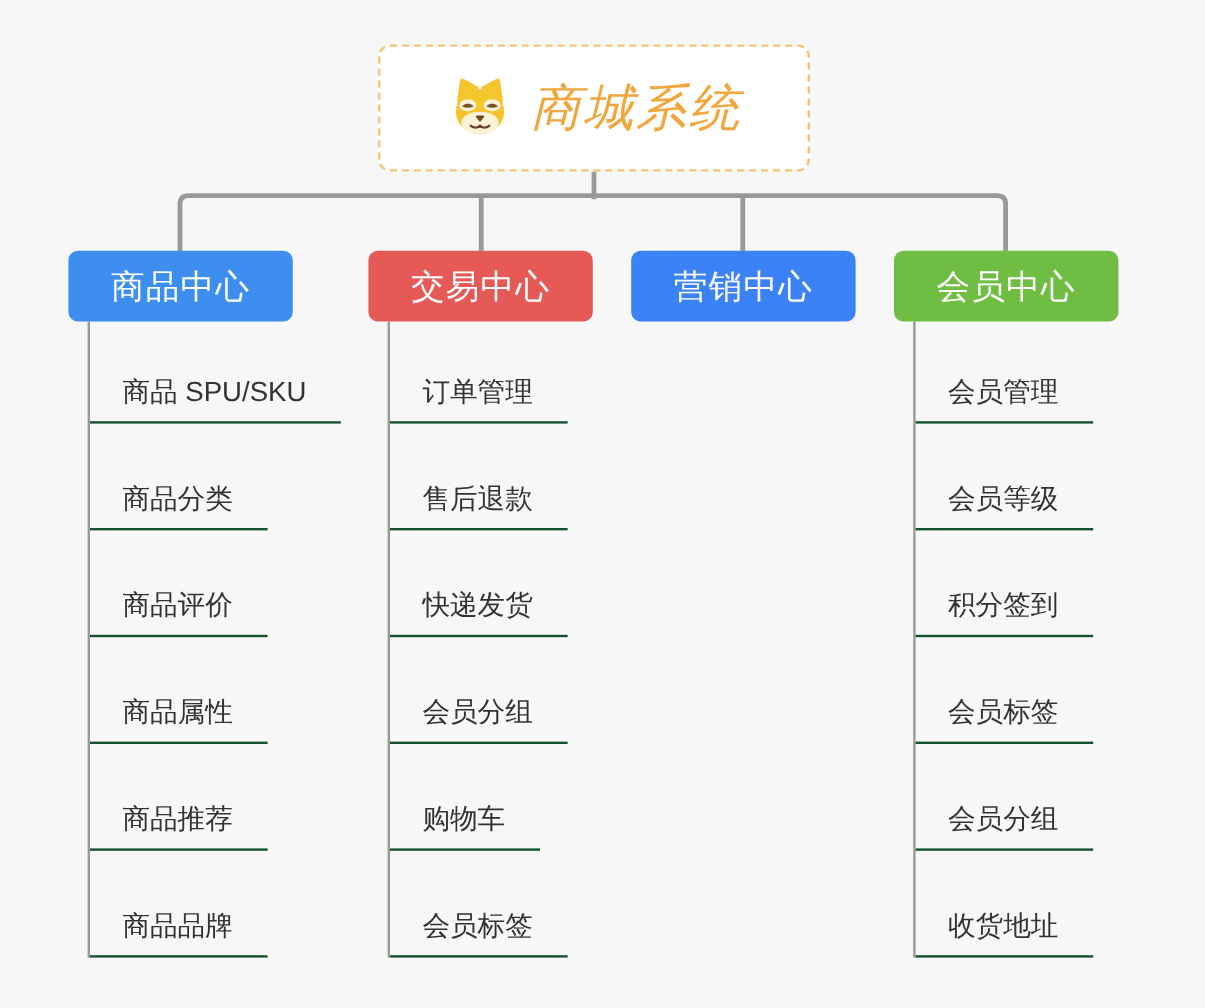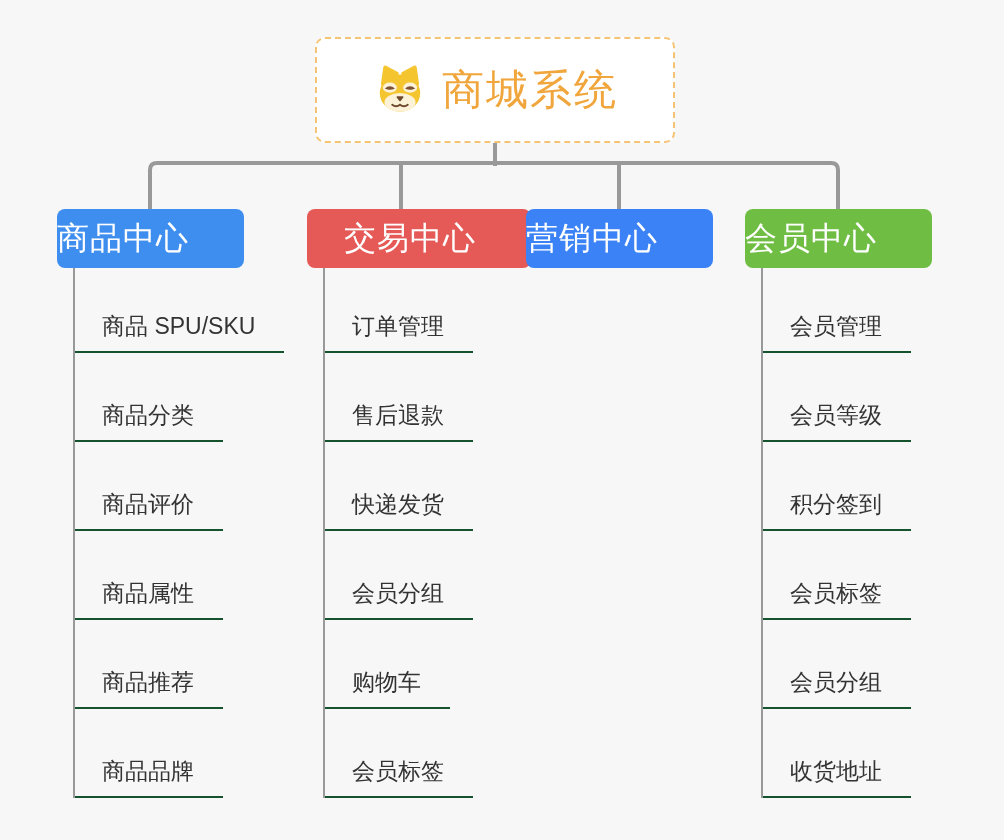--- a/index.html
+++ b/index.html
@@ -25,31 +25,32 @@
     box-sizing:border-box;
     display:flex;align-items:center;justify-content:center;gap:14px;
     cursor:pointer;
   }
   .root-title{
     font-size:42px;
     letter-spacing:2px;
     color:#f0a63c;
     font-weight:500;
     white-space:nowrap;
+    font-style:italic;
   }
   .doge{width:56px;height:56px;flex:0 0 auto;}
   
   .branch-box{
     position:absolute;top:209px;width:187px;height:59px;
     border-radius:8px;
-    display:flex;align-items:center;justify-content:flex-start;
-    color:#ffffff;font-size:32px;letter-spacing:1px;white-space:nowrap;
+    display:flex;align-items:center;justify-content:center;
+    color:#ffffff;font-size:28px;letter-spacing:1px;white-space:nowrap;
     cursor:pointer;
   }
-  .bx0{left:57px;} .bx1{left:307px;padding-left:37px;} .bx2{left:526px;} .bx3{left:745px;}
+  .bx0{left:57px;} .bx1{left:307px;} .bx2{left:526px;} .bx3{left:745px;}
   
   .branch-items{
     position:absolute;top:268px;
     border-left:2px solid #999999;
   }
   .it0{left:73px;} .it1{left:323px;} .it2{left:542px;} .it3{left:761px;}
   .leaf{
     height:89px;
     display:flex;align-items:flex-end;
     cursor:pointer;

